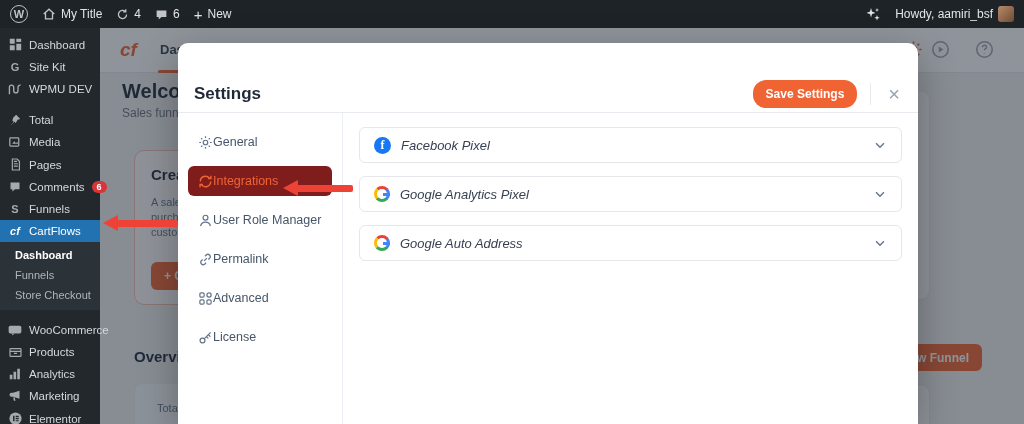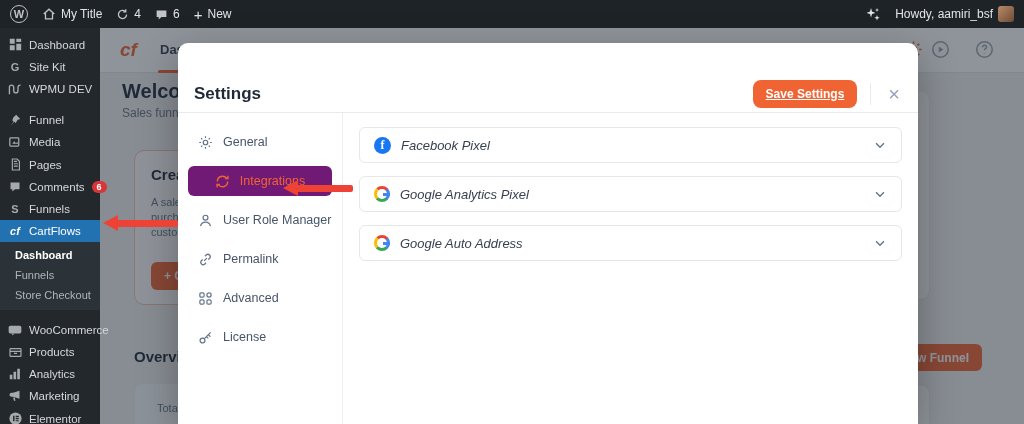--- a/index.html
+++ b/index.html
@@ -51,28 +51,28 @@
   .right-card2 { position:absolute; left:540px; top:356px; width:290px; height:60px; background:#fff; border:1px solid #e8eaee; border-radius:10px; }
   .new-funnel-btn { position:absolute; left:750px; top:316px; width:132px; height:27px; background:#f06434; border:none; border-radius:6px; color:#fff; font-size:12px; font-weight:600; text-align:right; padding-right:13px; cursor:pointer; white-space:nowrap; }
 
   
   .overlay { position:absolute; left:100px; top:28px; right:0; bottom:0; background:rgba(32,42,54,0.5); z-index:4; }
 
   
   .modal { position:absolute; left:178px; top:43px; width:740px; height:381px; background:#fff; border-radius:10px 10px 0 0; box-shadow:0 12px 40px rgba(0,0,0,.3); z-index:10; display:flex; flex-direction:column; }
   .modal-header { height:38px; flex:0 0 38px; border-bottom:1px solid #e7eaee; display:flex; align-items:center; padding:0 14px 0 16px;margin-top:32px; }
   .modal-title { font-size:17px; font-weight:700; color:#1f2937; flex:1; }
-  .save-btn { background:#f06434; color:#fff; font-size:12px; font-weight:700; border:none; border-radius:8px; padding:7px 13px; cursor:pointer;text-decoration:underline; }
+  .save-btn { background:#f06434; color:#fff; font-size:12px; font-weight:700; border:none; border-radius:13px; padding:7px 13px; cursor:pointer; }
   .hdr-divider { width:1px; height:22px; background:#e7eaee; margin:0 13px; }
   .close-x { font-size:20px; color:#94a3b8; cursor:pointer; line-height:1; padding:0 4px; }
   .modal-body { flex:1; display:flex; min-height:0; }
   .modal-nav { width:165px; flex:0 0 165px; border-right:1px solid #eceff3; padding:14px 10px; }
-  .mnav-item { display:flex; align-items:center; gap:10px; height:30px; padding:0 10px; margin-bottom:9px; border-radius:6px; font-size:12.5px; font-weight:500; color:#475569; cursor:pointer; white-space:nowrap; }
+  .mnav-item { display:flex; align-items:center; height:30px; padding:0 10px; margin-bottom:9px; border-radius:6px; font-size:12.5px; font-weight:500; color:#475569; cursor:pointer; white-space:nowrap; }
   .mnav-item svg { color:#64748b; flex:0 0 15px; }
-  .mnav-item.active { background:#701a75; color:#f06434;justify-content:center; }
+  .mnav-item.active { background:#7f1d1d; color:#f06434; }
   .mnav-item.active svg { color:#f06434; }
   .modal-content { flex:1; padding:14px 16px; }
   .accordion { display:flex; align-items:center; gap:10px; height:36px; border:1px solid #e5e7eb; border-radius:6px; padding:0 14px; margin-bottom:13px; background:#fff; cursor:pointer; }
   .acc-label { font-size:13px; font-weight:500; color:#374151; flex:1;font-style:italic; }
   .chev { color:#64748b; }
   .fb-ic { width:17px; height:17px; border-radius:50%; background:#1877f2; color:#fff; font-size:12px; font-weight:700; display:flex; align-items:center; justify-content:center; font-family:"Liberation Serif", serif; }
   .g-ic { position:relative; width:16px; height:16px; border-radius:50%; background:conic-gradient(from -40deg,#ea4335 0 25%,#4285f4 25% 50%,#34a853 50% 75%,#fbbc05 75% 100%); }
   .g-ic::before { content:''; position:absolute; inset:3.2px; background:#fff; border-radius:50%; }
   .g-ic::after { content:''; position:absolute; right:0; top:6.5px; width:7px; height:3.2px; background:#4285f4; }
 
@@ -193,21 +193,21 @@
         </span>
       <span>WPMU DEV</span>
     </div>
     <div class="sb-gap"></div>
     <div class="sb-item">
       <span class="sb-ic">
           <svg width="12" height="12" viewBox="0 0 16 16" fill="#a7aaad">
             <path d="M9.5 1L15 6.5l-3.5 1L9 12l-1.8-1.8L2 15.5l4.3-5.2L4.5 8.5l1-3.5z"></path>
           </svg>
         </span>
-      <span>Funnel</span>
+      <span>Total</span>
     </div>
     <div class="sb-item">
       <span class="sb-ic">
           <svg width="13" height="12" viewBox="0 0 16 14" fill="none" stroke="#a7aaad" stroke-width="1.5">
             <rect x="1" y="2" width="11" height="10" rx="1"></rect>
             <path d="M14.5 4v8M4 9l2.5-3 2 2.5 1.5-1.5 1.5 2z" fill="#a7aaad" stroke="none"></path>
           </svg>
         </span>
       <span>Media</span>
     </div>

